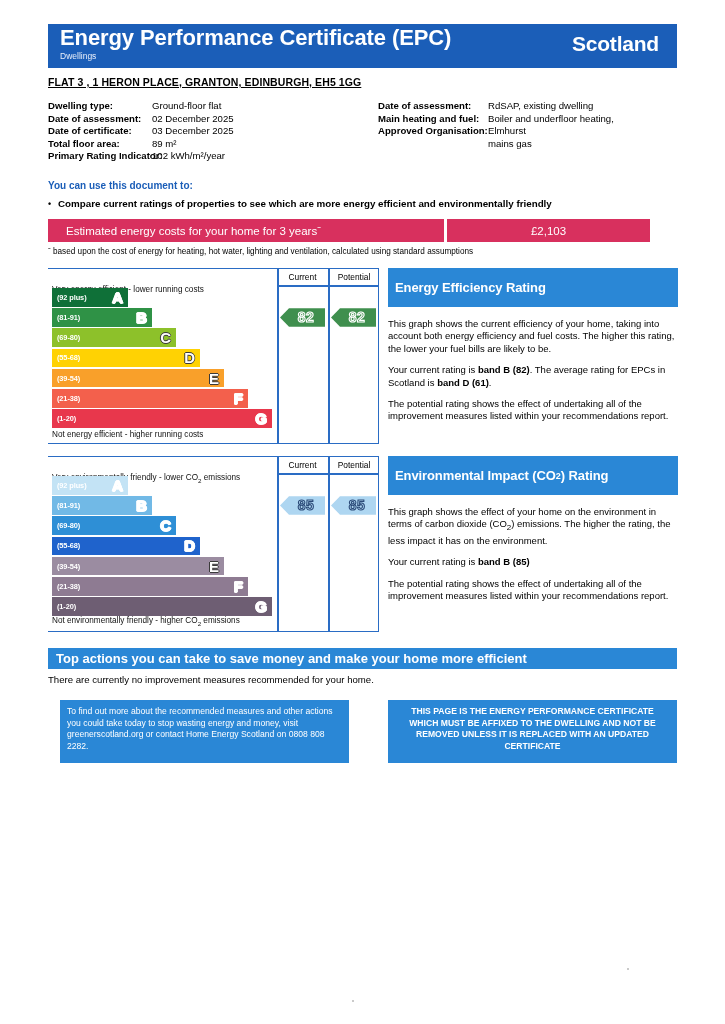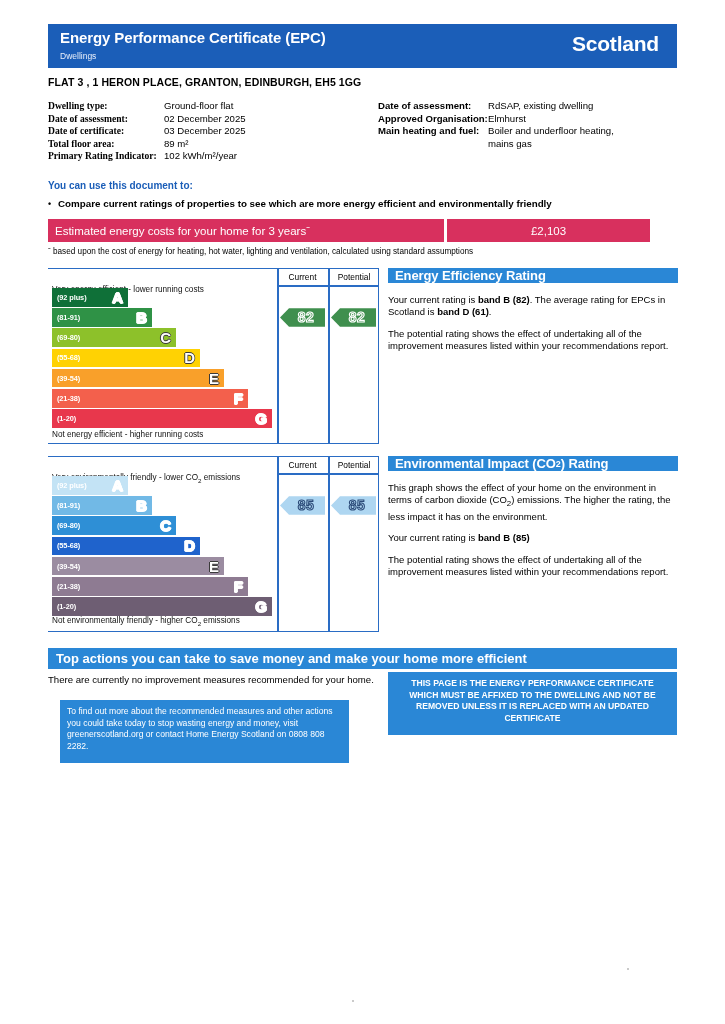--- a/index.html
+++ b/index.html
@@ -34,21 +34,21 @@
     background: #1b5eb8;
     display: flex;
     align-items: flex-start;
     justify-content: space-between;
   }
   .header-left {
     padding: 3px 0 0 12px;
   }
   .header-title {
     color: #ffffff;
-    font-size: 15px;
+    font-size: 22px;
     font-weight: bold;
     letter-spacing: -0.1px;
     line-height: 21px;
   }
   .header-sub {
     color: #e7eefa;
     font-size: 8.5px;
     line-height: 12px;
     padding-top: 2px;
   }
@@ -60,20 +60,21 @@
     letter-spacing: -0.2px;
   }
 
   .address {
     position: absolute;
     left: 48px;
     top: 76px;
     font-size: 10.5px;
     font-weight: bold;
     letter-spacing: 0.1px;
+    text-decoration: underline;
   }
 
   
   .details {
     position: absolute;
     left: 48px;
     top: 100px;
     width: 630px;
     display: flex;
   }
@@ -84,21 +85,21 @@
   .details-col.right { width: 300px; }
   .drow {
     display: flex;
     font-size: 9.6px;
     line-height: 12.6px;
   }
   .dlabel {
     font-weight: bold;
     white-space: nowrap;
   }
-  .details-col.left .dlabel { width: 116px; font-family: Liberation Serif, serif; }
+  .details-col.left .dlabel { width: 104px; }
   .details-col.right .dlabel { width: 110px; }
   .dvalue { }
 
   
   .use-head {
     position: absolute;
     left: 48px;
     top: 180px;
     color: #1b5eb8;
     font-size: 10px;
@@ -127,21 +128,21 @@
     height: 23px;
     display: flex;
   }
   .cost-label {
     background: #d8305e;
     width: 396px;
     color: #ffffff;
     font-size: 11.5px;
     display: flex;
     align-items: center;
-    padding-left: 7px;
+    padding-left: 18px;
     box-sizing: border-box;
   }
   .cost-gap {
     width: 3px;
     background: #ffffff;
   }
   .cost-value {
     background: #d8305e;
     flex: 1;
     color: #ffffff;
@@ -294,21 +295,21 @@
     width: 290px;
   }
   .panel.energy { top: 268px; }
   .panel.co2    { top: 456px; }
 
   .panel-head {
     background: #2a87d6;
     color: #ffffff;
     font-size: 13px;
     font-weight: bold;
-    height: 15px;
+    height: 39px;
     display: flex;
     align-items: center;
     padding-left: 7px;
     box-sizing: border-box;
     letter-spacing: -0.1px;
   }
   .panel-head sub { font-size: 9px; }
   .panel p {
     margin: 0;
     padding-top: 9px;
@@ -353,21 +354,21 @@
     width: 289px;
     height: 63px;
     padding: 6px 7px 0 7px;
     font-size: 8.6px;
     line-height: 11.5px;
     text-align: left;
     margin-left: 12px;
   }
   .info-box.right {
     left: 388px;
-    top: 672px;
+    top: 700px;
     width: 289px;
     height: 63px;
     padding: 6px 8px 0 8px;
     font-size: 8.6px;
     font-weight: bold;
     line-height: 11.5px;
     text-align: center;
   }
 
   .speck {
@@ -415,26 +416,26 @@
         <span class="dlabel">Primary Rating Indicator:</span>
         <span class="dvalue">102 kWh/m²/year</span>
       </div>
     </div>
     <div class="details-col right">
       <div class="drow">
         <span class="dlabel">Date of assessment:</span>
         <span class="dvalue">RdSAP, existing dwelling</span>
       </div>
       <div class="drow">
+        <span class="dlabel">Main heating and fuel:</span>
+        <span class="dvalue">Boiler and underfloor heating,</span>
+      </div>
+      <div class="drow">
         <span class="dlabel">Approved Organisation:</span>
         <span class="dvalue">Elmhurst</span>
-      </div>
-      <div class="drow">
-        <span class="dlabel">Main heating and fuel:</span>
-        <span class="dvalue">Boiler and underfloor heating,</span>
       </div>
       <div class="drow">
         <span class="dlabel"></span>
         <span class="dvalue">mains gas</span>
       </div>
     </div>
   </div>
 
   <div class="use-head">You can use this document to:</div>
   <div class="use-bullet">
@@ -542,20 +543,21 @@
       </div>
       <div class="rating-arrow arrow-potential" id="co2-arrow-potential" style="top: 39.2px; background: rgb(174, 214, 241);">
         <span class="num" style="-webkit-text-stroke: 1.1px rgb(43, 74, 120);">85</span>
       </div>
       <div class="cap-bottom">Not environmentally friendly - higher CO<sub>2</sub> emissions</div>
     </div>
   </div>
 
   <div class="panel energy">
     <div class="panel-head">Energy Efficiency Rating</div>
+    <p>This graph shows the current efficiency of your home, taking into account both energy efficiency and fuel costs. The higher this rating, the lower your fuel bills are likely to be.</p>
     <p><span>Your current rating is </span><b>band B (82)</b><span>. The average rating for EPCs in Scotland is </span><b>band D (61)</b><span>.</span></p>
     <p>The potential rating shows the effect of undertaking all of the improvement measures listed within your recommendations report.</p>
   </div>
 
   <div class="panel co2">
     <div class="panel-head">
         <span>Environmental Impact (CO</span>
         <sub>2</sub>
         <span>) Rating</span>
       </div>

